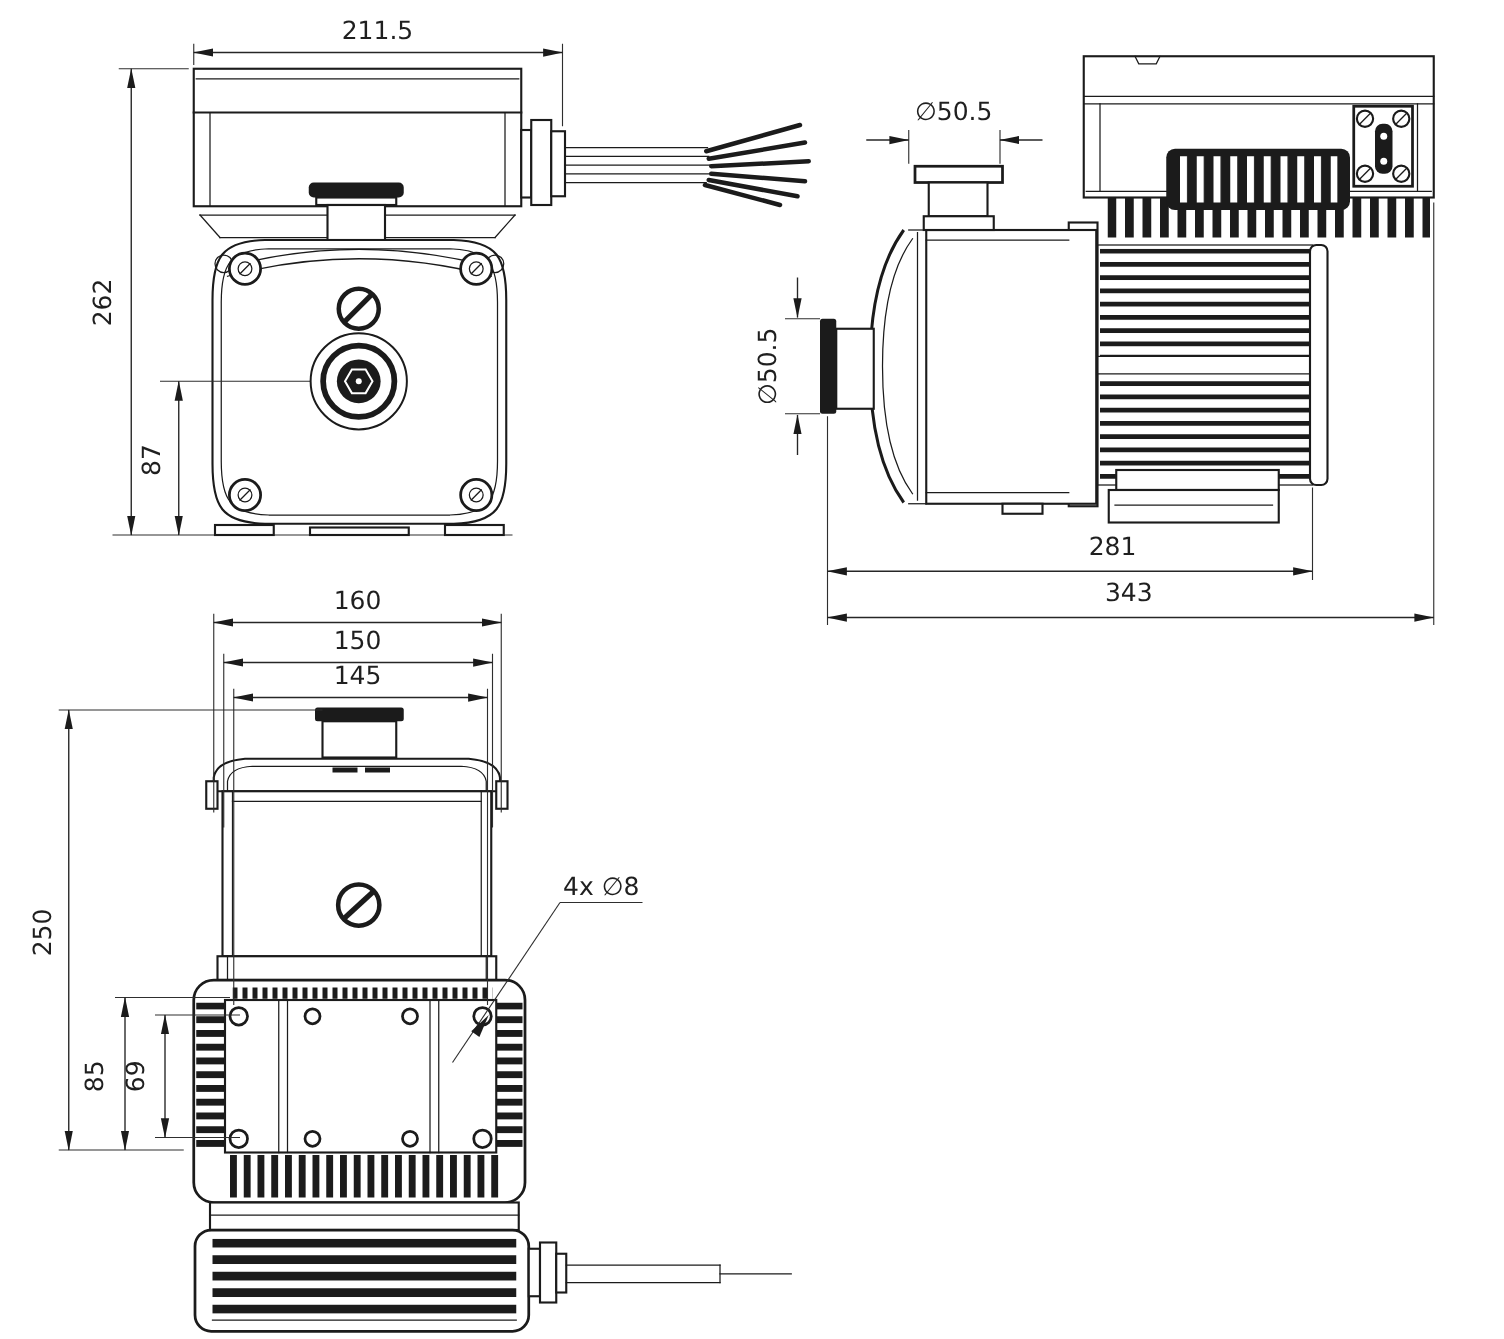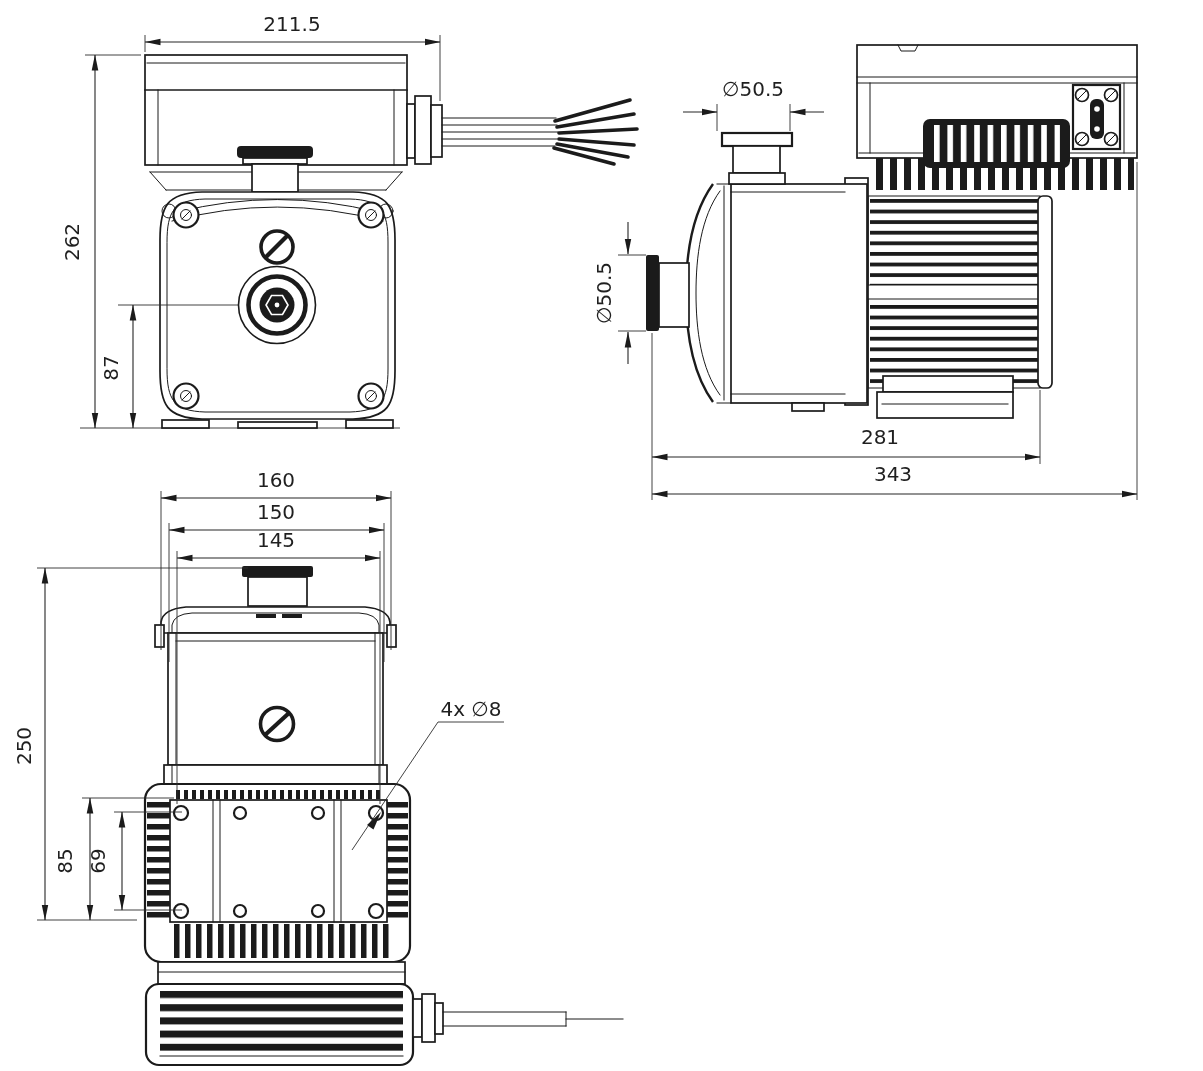--- a/index.html
+++ b/index.html
@@ -1,16 +1,16 @@
 <!DOCTYPE html>
 <html><head>
 <meta charset="utf-8">
 <style>
   html,body{margin:0;padding:0;background:#ffffff;}
-  .canvas{width:1189px;height:1071px;background:#fff;position:relative;overflow:hidden;}
+  .canvas{width:1189px;height:1071px;background:#fff;position:relative;overflow:hidden;padding-left:10px;}
   svg{display:block;}
   .ln   {stroke:#1b1b1b;stroke-width:1.7;fill:none;stroke-linecap:square;}
   .lnw  {stroke:#1b1b1b;stroke-width:1.7;fill:#ffffff;stroke-linecap:square;}
   .thin {stroke:#1b1b1b;stroke-width:1;fill:none;stroke-linecap:square;}
   .thk  {stroke:#1b1b1b;stroke-width:2.4;fill:none;}
   .thkw {stroke:#1b1b1b;stroke-width:2.2;fill:#ffffff;}
   .blk  {fill:#1b1b1b;stroke:none;}
   .dim  {stroke:#262626;stroke-width:1.1;fill:none;}
   .ext  {stroke:#2e2e2e;stroke-width:0.9;fill:none;}
   .wire {stroke:#1b1b1b;stroke-width:3.6;fill:none;stroke-linecap:round;}

